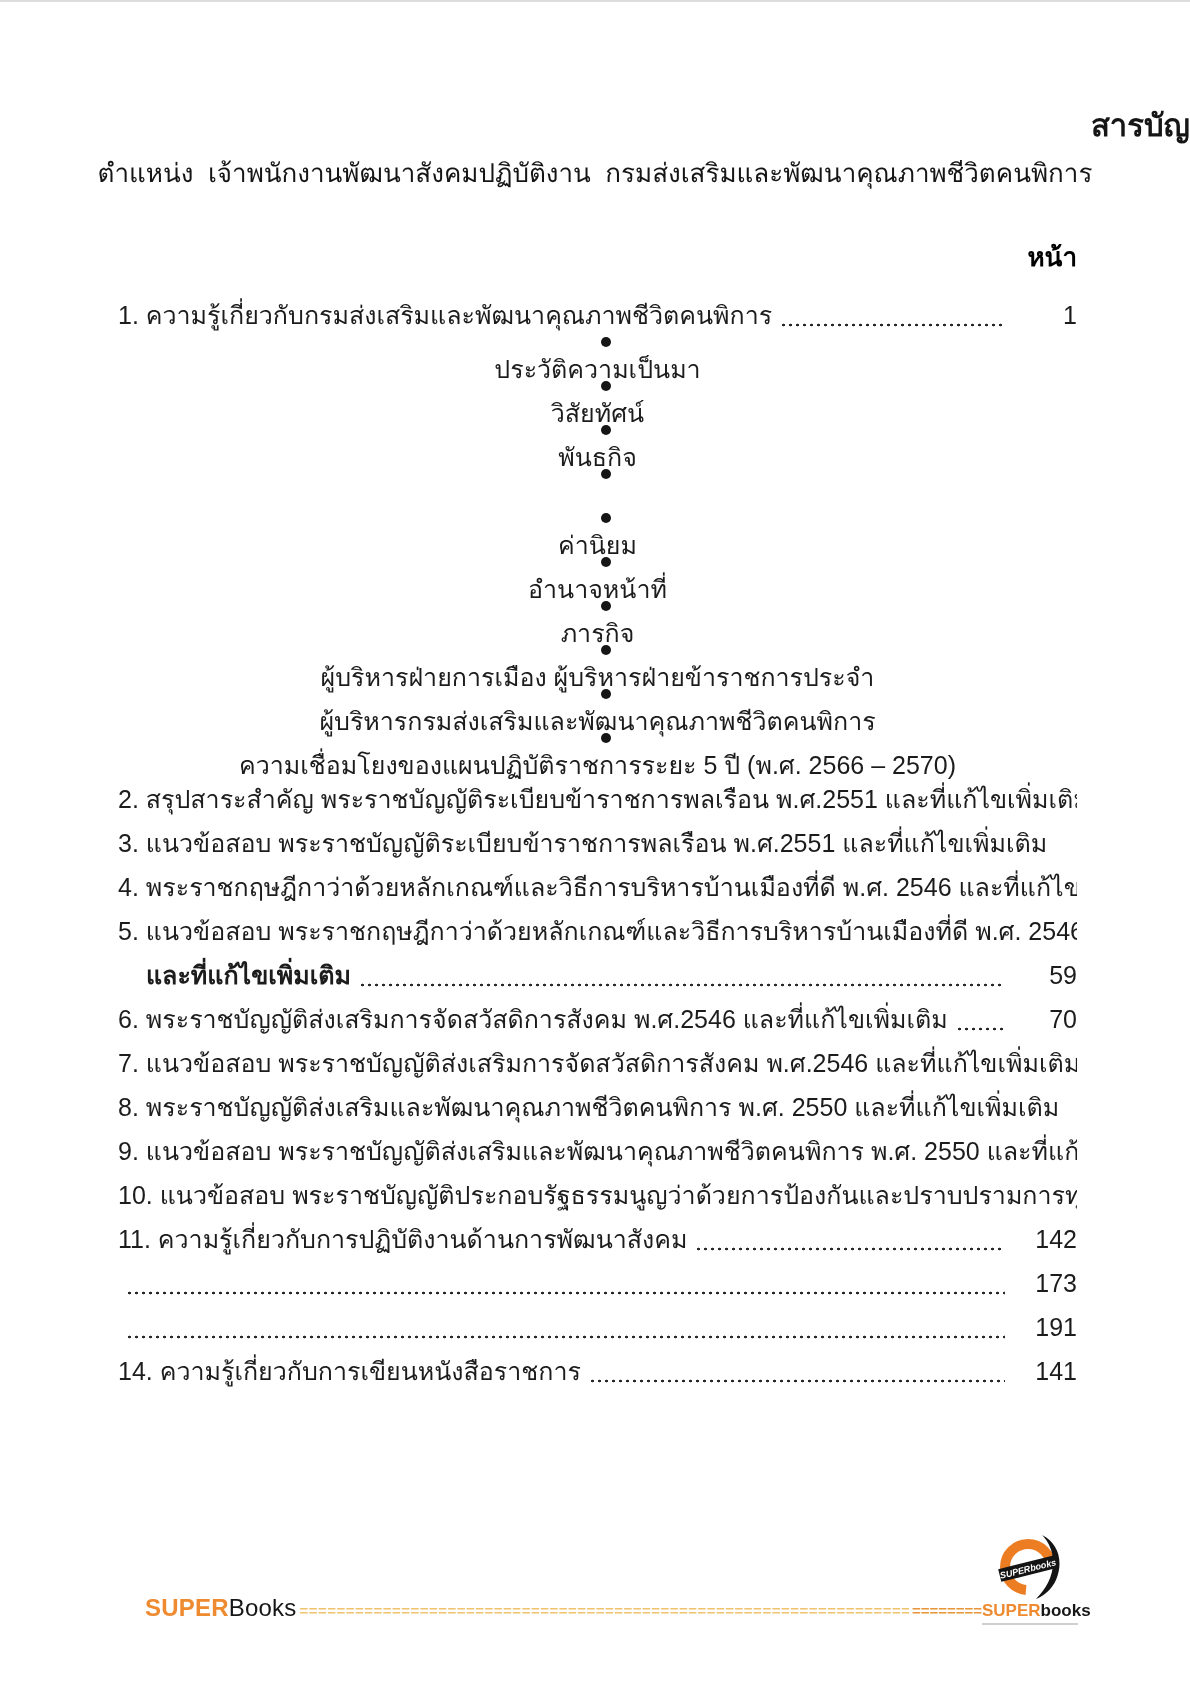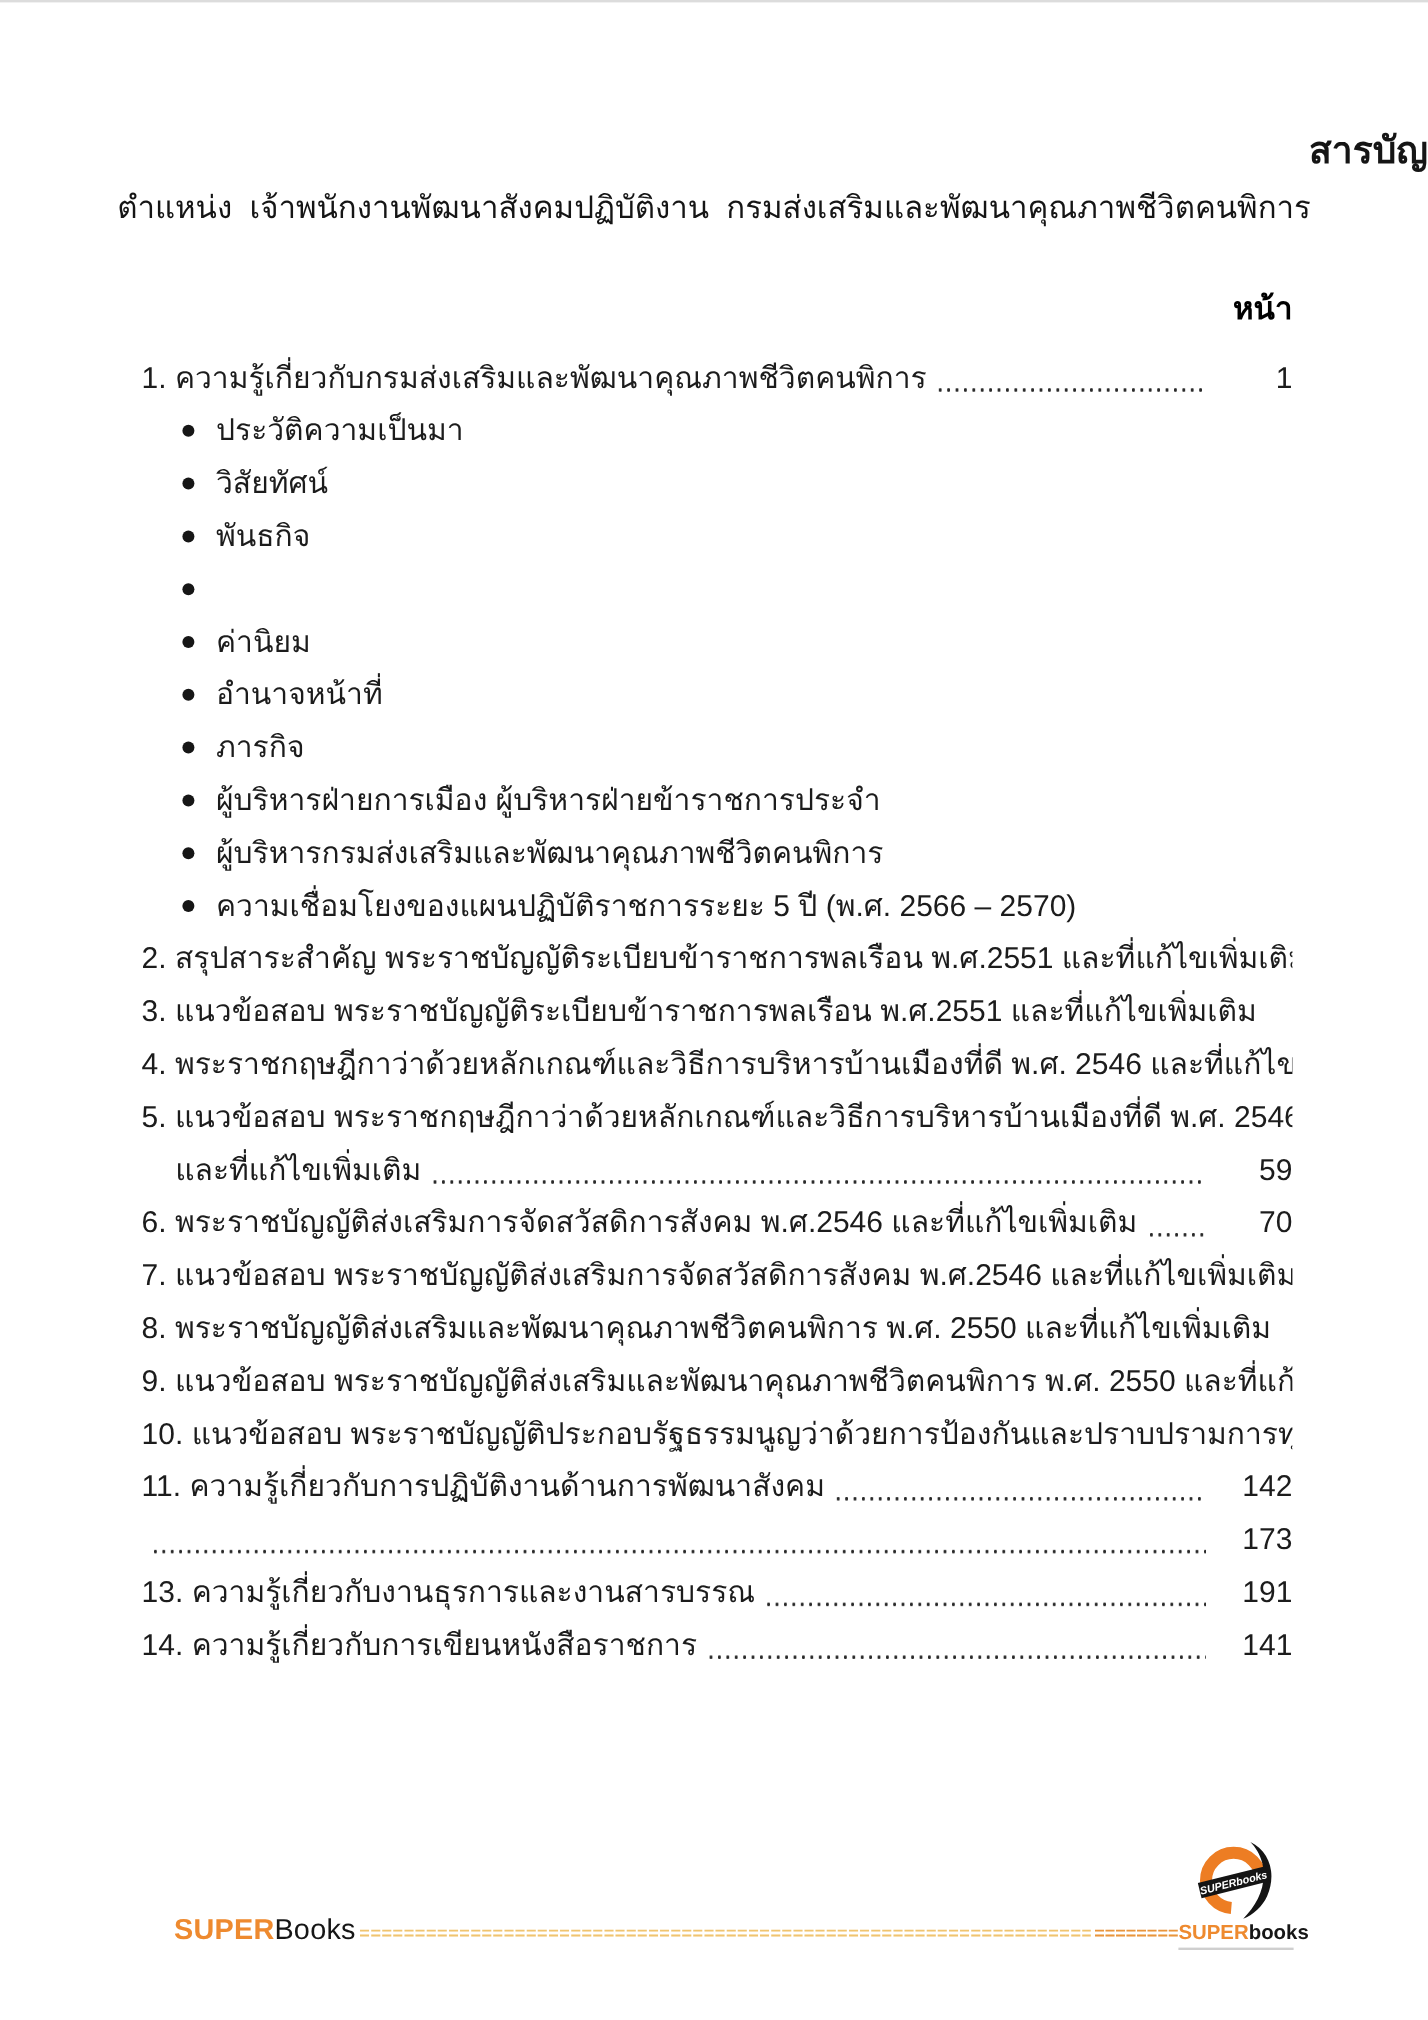--- a/index.html
+++ b/index.html
@@ -27,31 +27,31 @@
   }
   .toc{
     position:absolute;top:293px;left:118px;right:113px;
   }
   .toc-row{
     display:flex;align-items:baseline;
     height:44px;line-height:44px;
     overflow:hidden;
   }
   .toc-label{white-space:nowrap;font-size:25px;flex-shrink:0;}
-  .indent{padding-left:28px;}
+  .indent{padding-left:28px;font-weight:bold;}
   .leader{
     flex:1 1 auto;min-width:0;height:6px;align-self:flex-end;
     margin:0 10px 9px 8px;
     background-image:radial-gradient(circle, #2a2a2a 1.25px, rgba(0,0,0,0) 1.6px);
     background-size:7px 6px;background-repeat:repeat-x;background-position:left bottom;
   }
   .leader.hidden{visibility:hidden;}
   .spacer{flex:1 1 auto;min-width:0;}
   .toc-page{width:62px;flex-shrink:0;text-align:right;font-size:25px;}
-  .bullet-row{display:flex;align-items:center;height:44px;line-height:44px;}
+  .bullet-row{display:flex;align-items:center;height:44px;line-height:44px;flex-direction:column;}
   .bullet-dot{
     width:10px;height:10px;border-radius:50%;background:#161616;
     margin-left:34px;margin-right:18px;flex-shrink:0;
   }
   .bullet-label{font-size:25px;white-space:nowrap;}
   
   .footer-row{
     position:absolute;left:145px;right:112px;bottom:58px;
     display:flex;align-items:baseline;
   }
@@ -183,21 +183,20 @@
     <div class="toc-row">
       <span class="toc-label">11. ความรู้เกี่ยวกับการปฏิบัติงานด้านการพัฒนาสังคม</span>
       <span class="leader"></span>
       <span class="toc-page">142</span>
     </div>
     <div class="toc-row">
       <span class="leader"></span>
       <span class="toc-page">173</span>
     </div>
     <div class="toc-row">
-      <span class="toc-label">13. ความรู้เกี่ยวกับงานธุรการและงานสารบรรณ</span>
       <span class="leader"></span>
       <span class="toc-page">191</span>
     </div>
     <div class="toc-row">
       <span class="toc-label">14. ความรู้เกี่ยวกับการเขียนหนังสือราชการ</span>
       <span class="leader"></span>
       <span class="toc-page">141</span>
     </div>
 
   </div>

